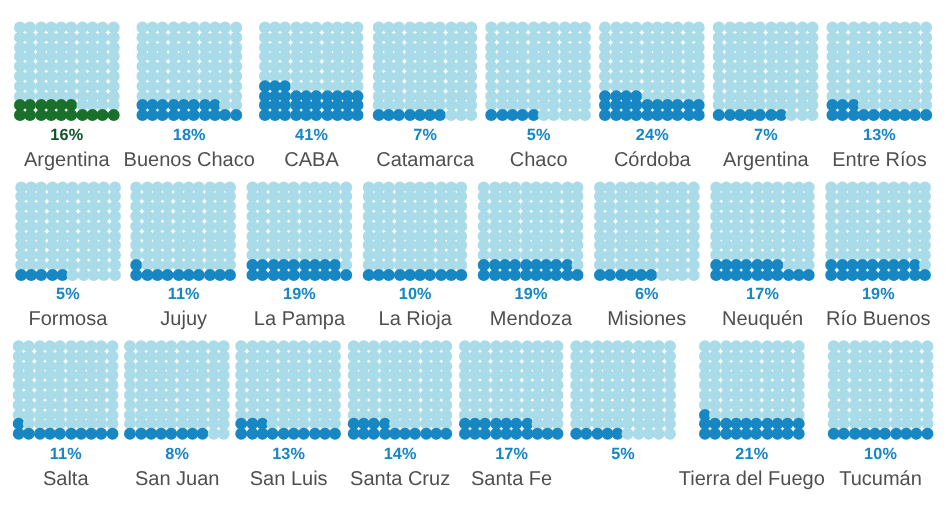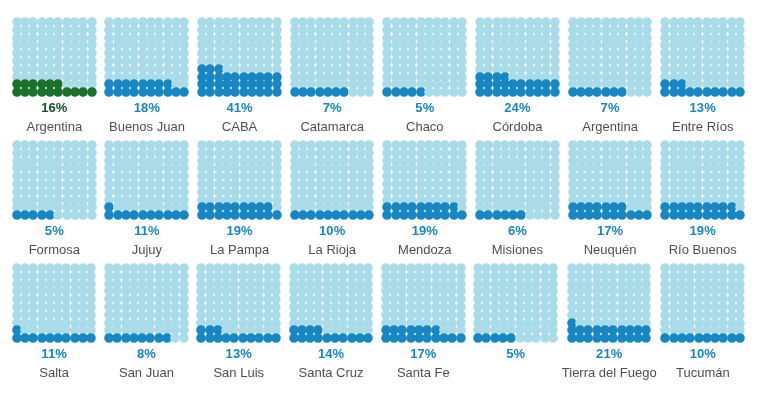--- a/index.html
+++ b/index.html
@@ -48,21 +48,21 @@
   .dot.on-alt{background:#18702b;}
   .pct{
     font-size:13px;
     font-weight:bold;
     color:#1787c4;
     line-height:1.35;
     letter-spacing:.1px;
   }
   .pct.alt{color:#14532a;}
   .name{
-    font-size:13px;
+    font-size:16px;
     color:#4f4f4f;
     line-height:1.5;
     white-space:nowrap;
     text-align:right;
   }
 </style>
 </head>
 <body>
 
 <div id="stage">
@@ -271,21 +271,21 @@
             <span class="dot on"></span>
             <span class="dot on"></span>
             <span class="dot on"></span>
             <span class="dot on"></span>
             <span class="dot on"></span>
             <span class="dot on"></span>
             <span class="dot on"></span>
             <span class="dot on"></span>
           </div>
           <div class="pct">18%</div>
-          <div class="name">Buenos Juan</div>
+          <div class="name">Buenos Chaco</div>
         </div>
         <div class="cell">
           <div class="waffle">
             <span class="dot"></span>
             <span class="dot"></span>
             <span class="dot"></span>
             <span class="dot"></span>
             <span class="dot"></span>
             <span class="dot"></span>
             <span class="dot"></span>

